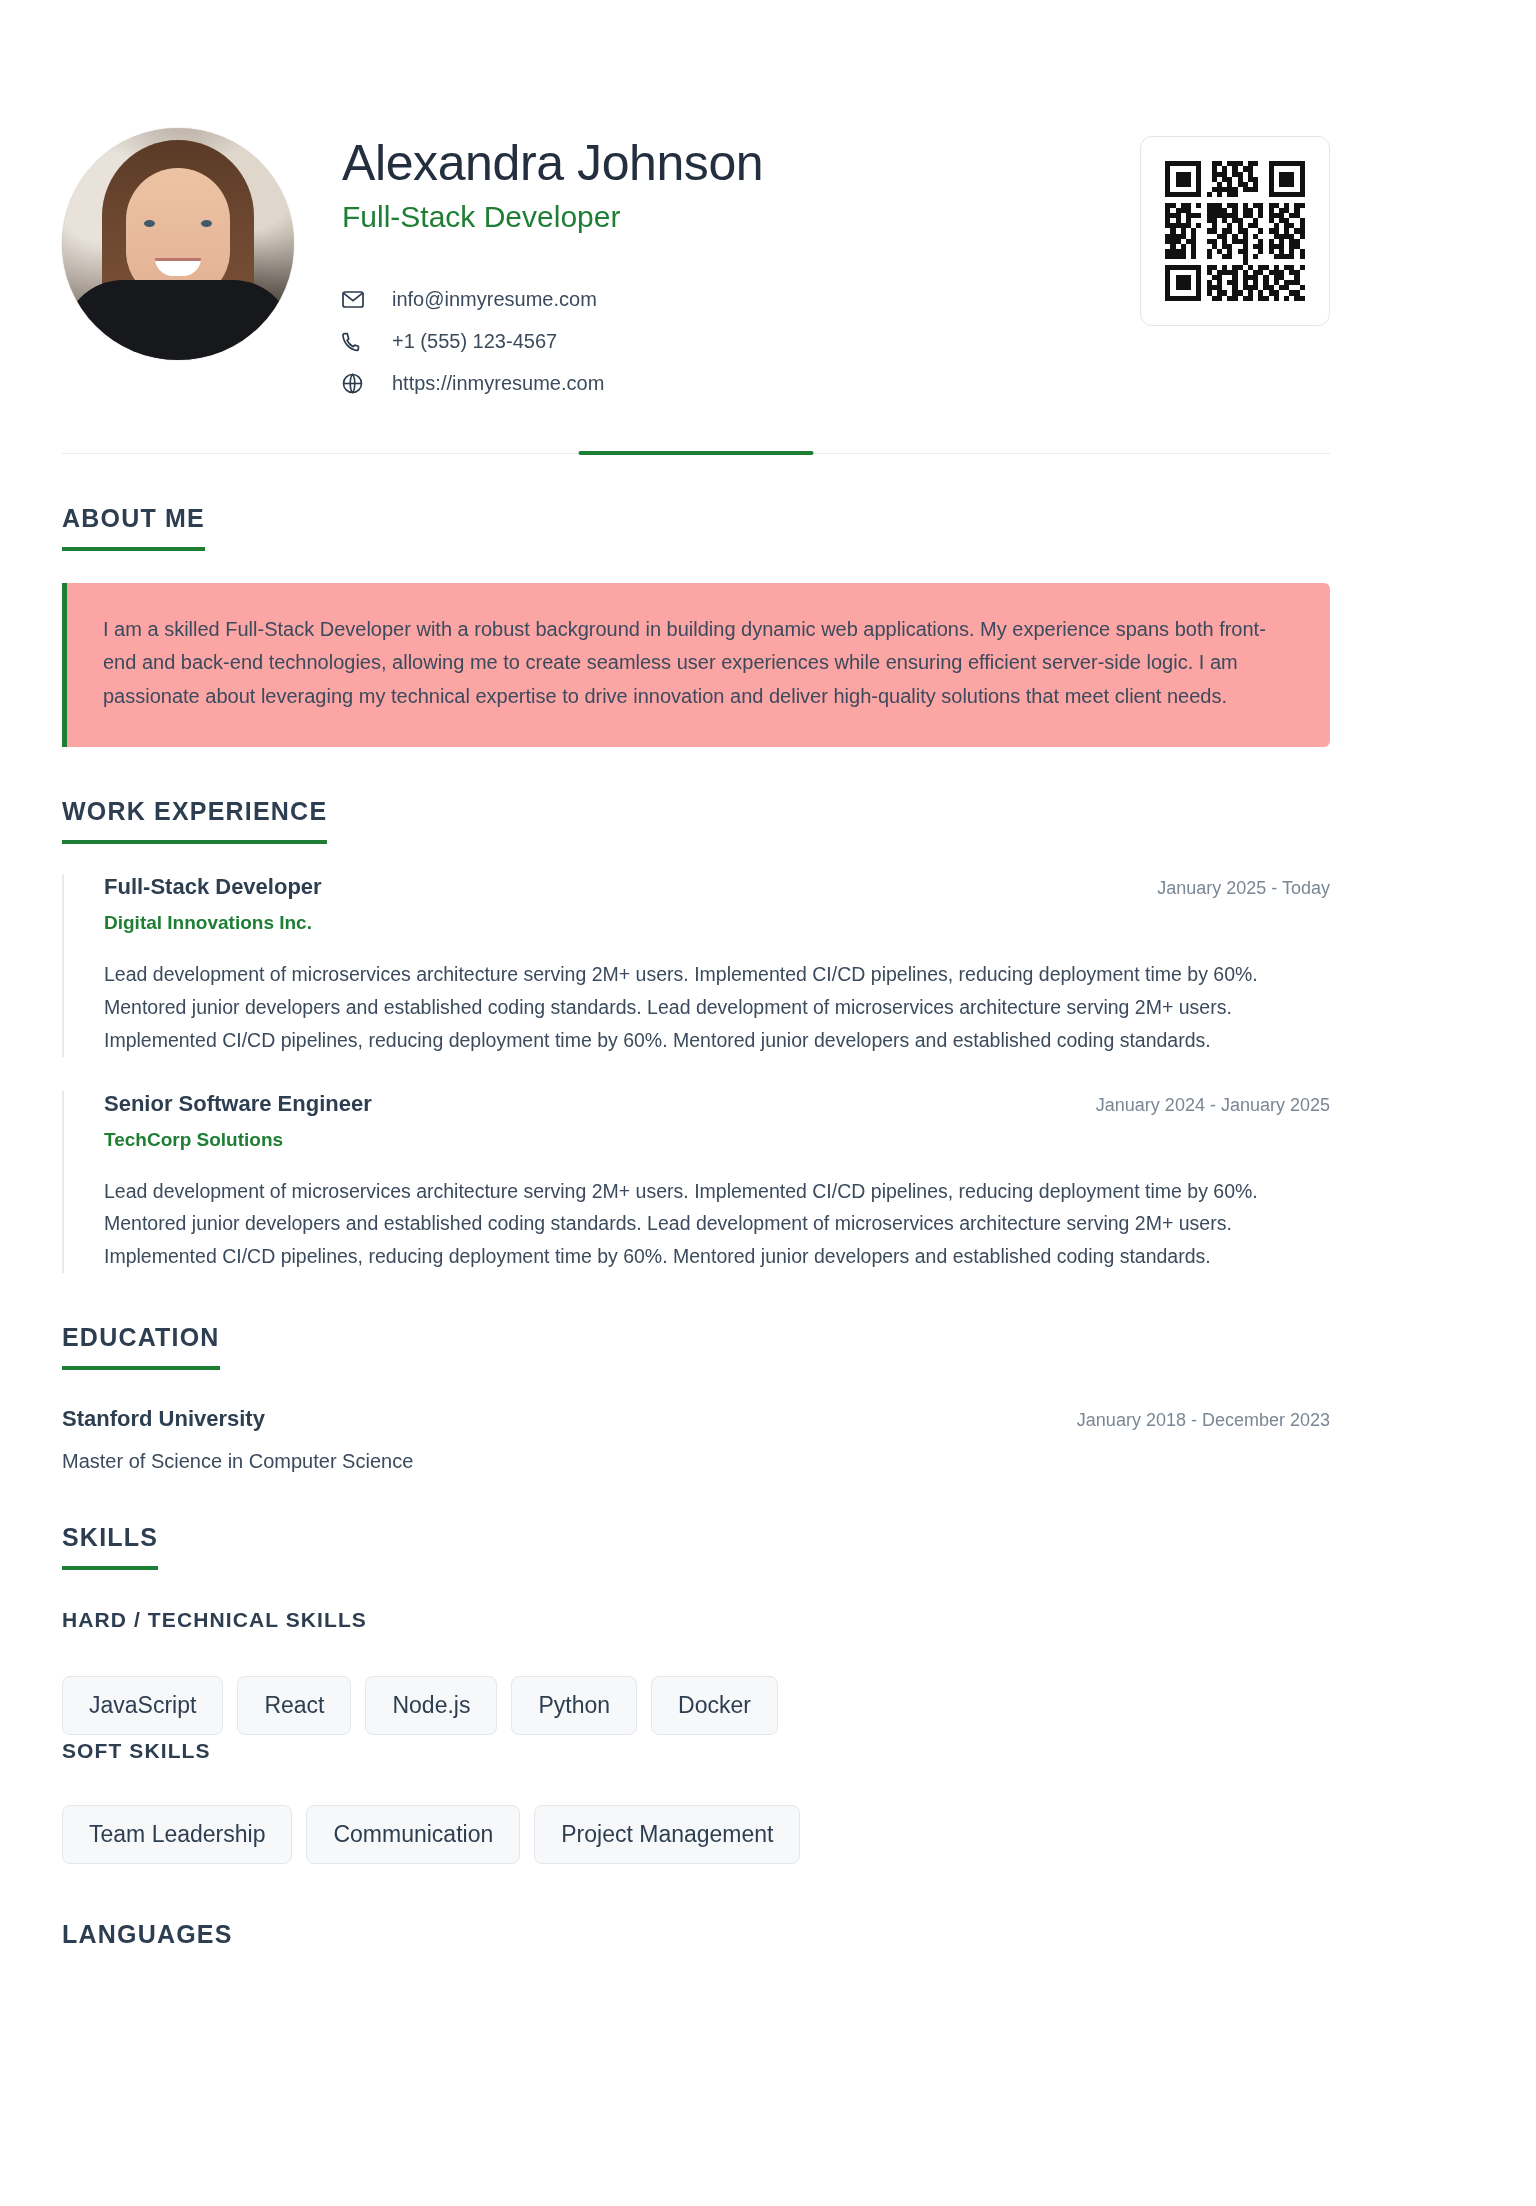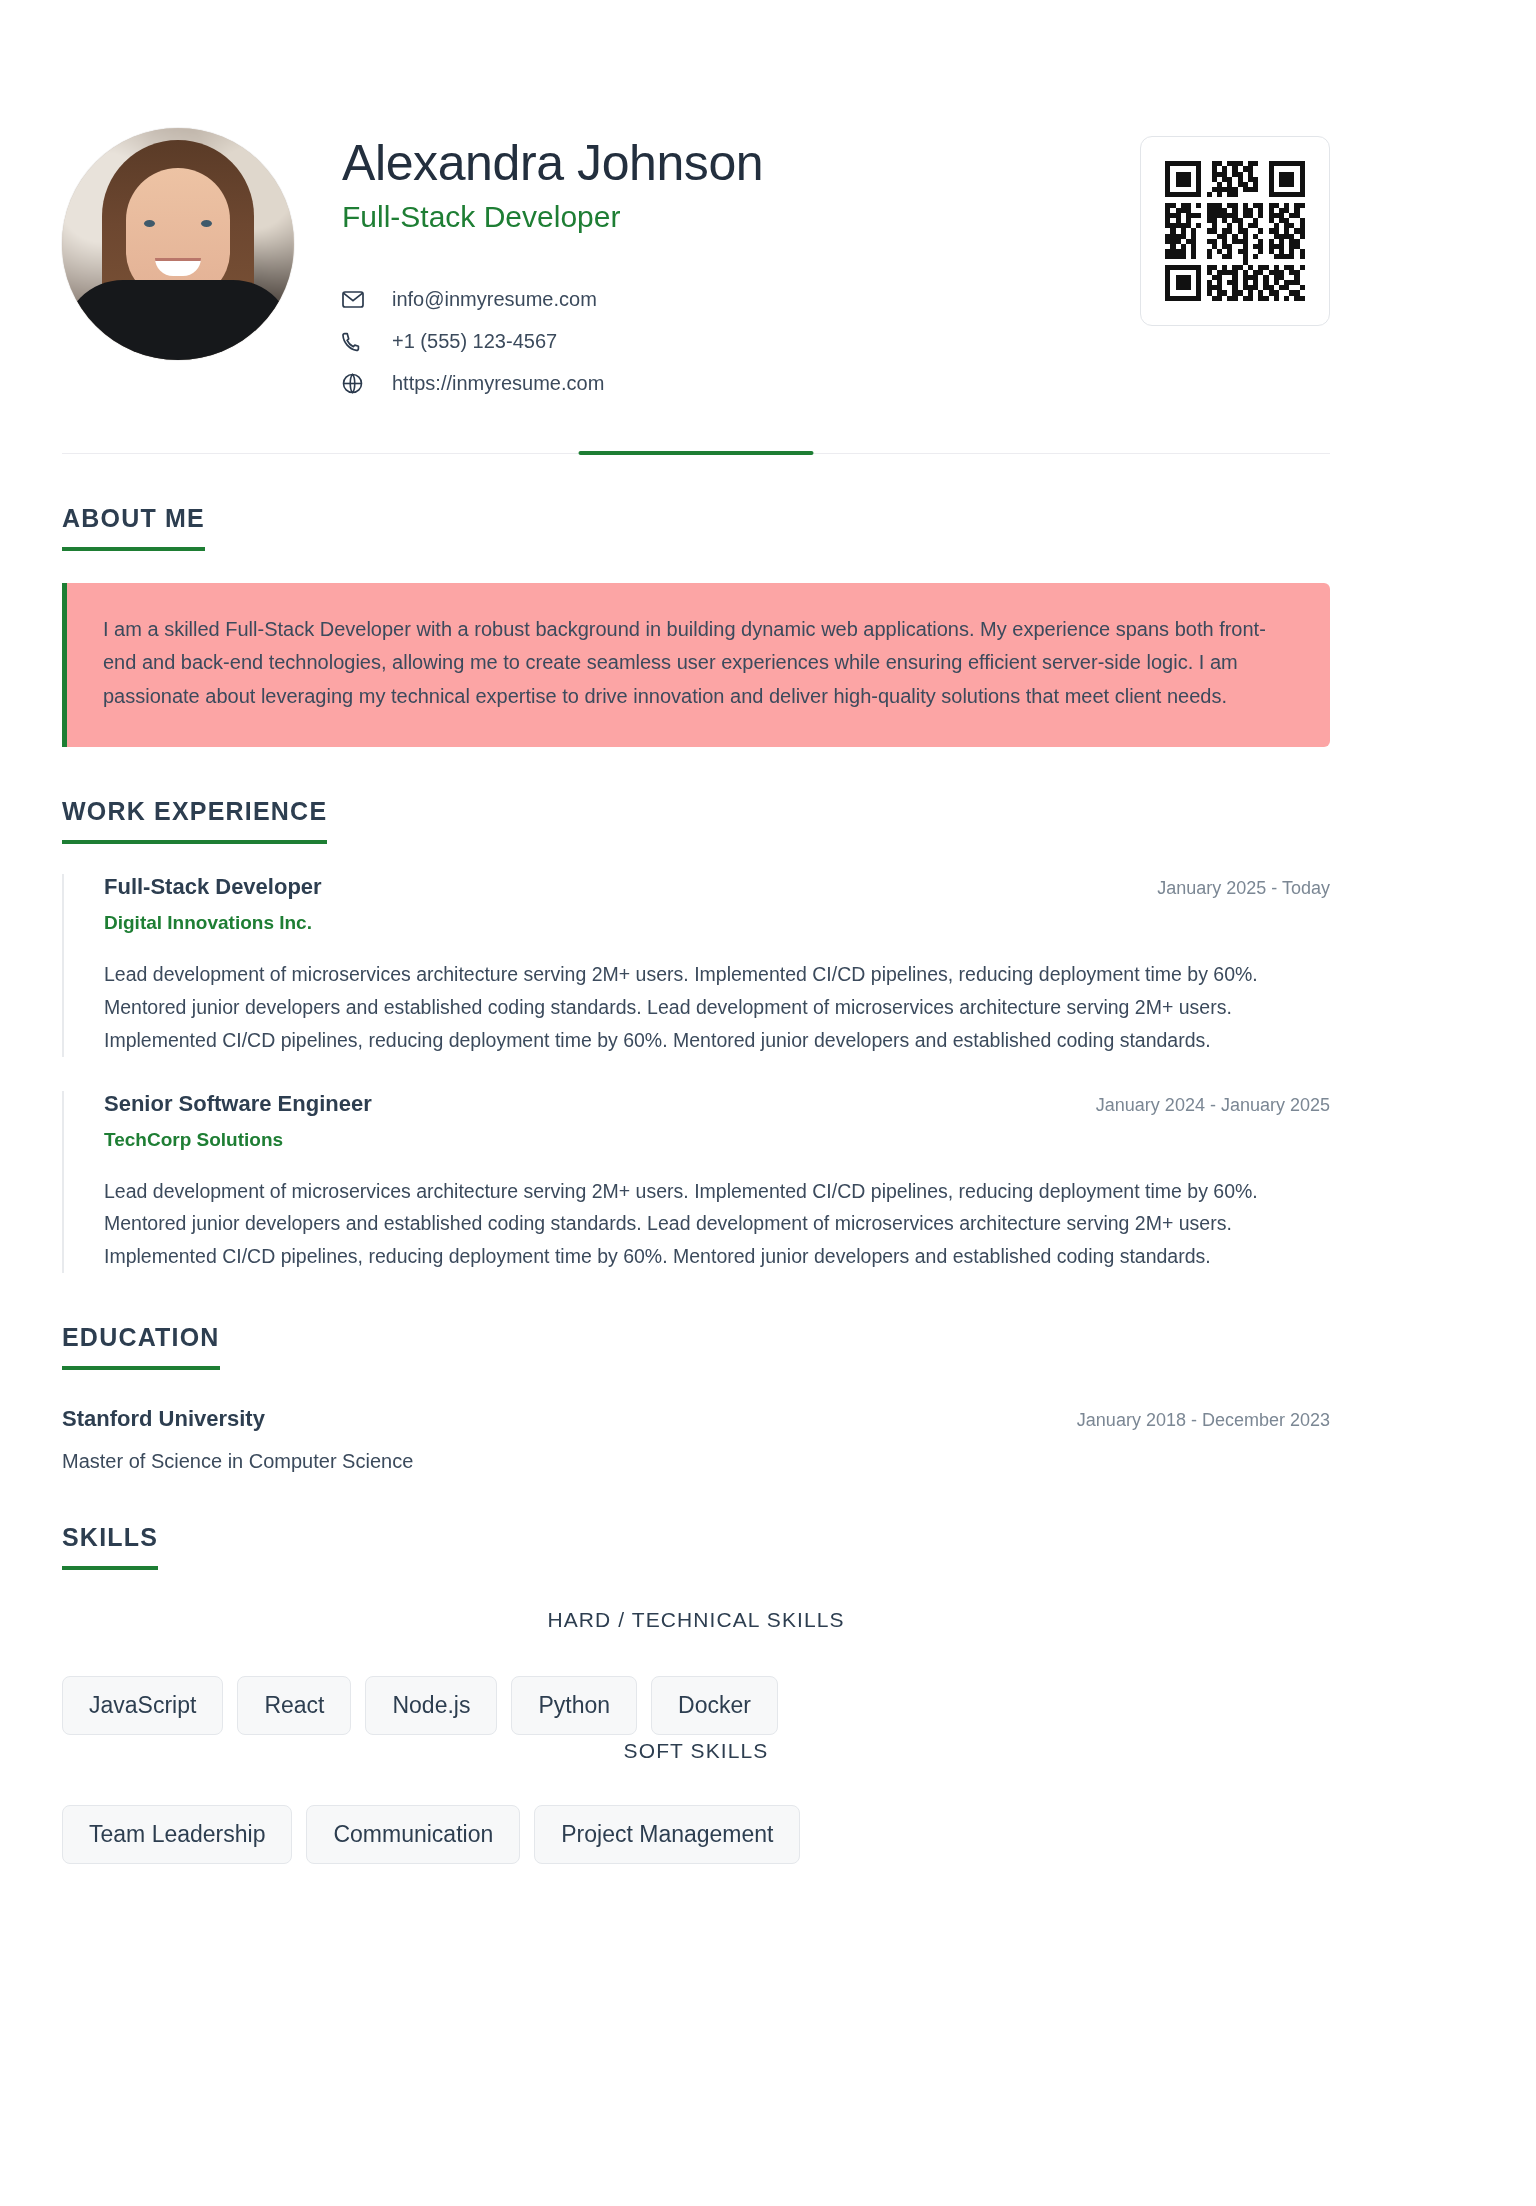--- a/index.html
+++ b/index.html
@@ -222,26 +222,25 @@
   }
   .edu-degree {
     font-size: 20px;
     color: #3b4a5c;
     margin: 18px 0 0 0;
   }
 
   
   .sub-title {
     font-size: 21px;
-    font-weight: 400;
+    font-weight: 700;
     letter-spacing: 1.1px;
     color: #2d3e50;
     text-transform: uppercase;
     margin: 38px 0 0 0;
-    text-align: center;
   }
   .chips {
     display: flex;
     flex-wrap: wrap;
     gap: 14px;
     margin-top: 44px;
   }
   .chip {
     background: #f7f8f9;
     border: 1px solid #e4e7eb;
@@ -575,14 +574,17 @@
     </div>
 
     <h3 class="sub-title" style="margin-top:4px">SOFT SKILLS</h3>
     <div class="chips soft">
       <span class="chip">Team Leadership</span>
       <span class="chip">Communication</span>
       <span class="chip">Project Management</span>
     </div>
   </div>
 
+  <div class="section languages-title">
+    <h2 class="sec-title" style="border-bottom:none;padding-bottom:0">LANGUAGES</h2>
+  </div>
 
 </div>
 
 </body></html>

